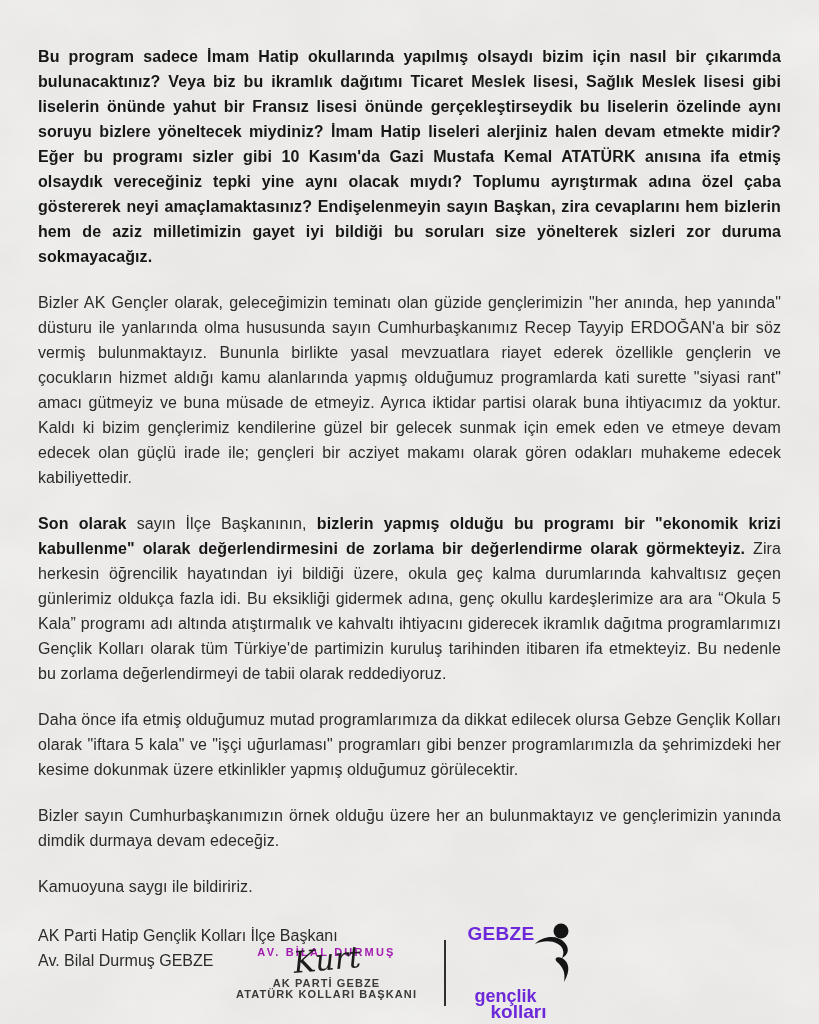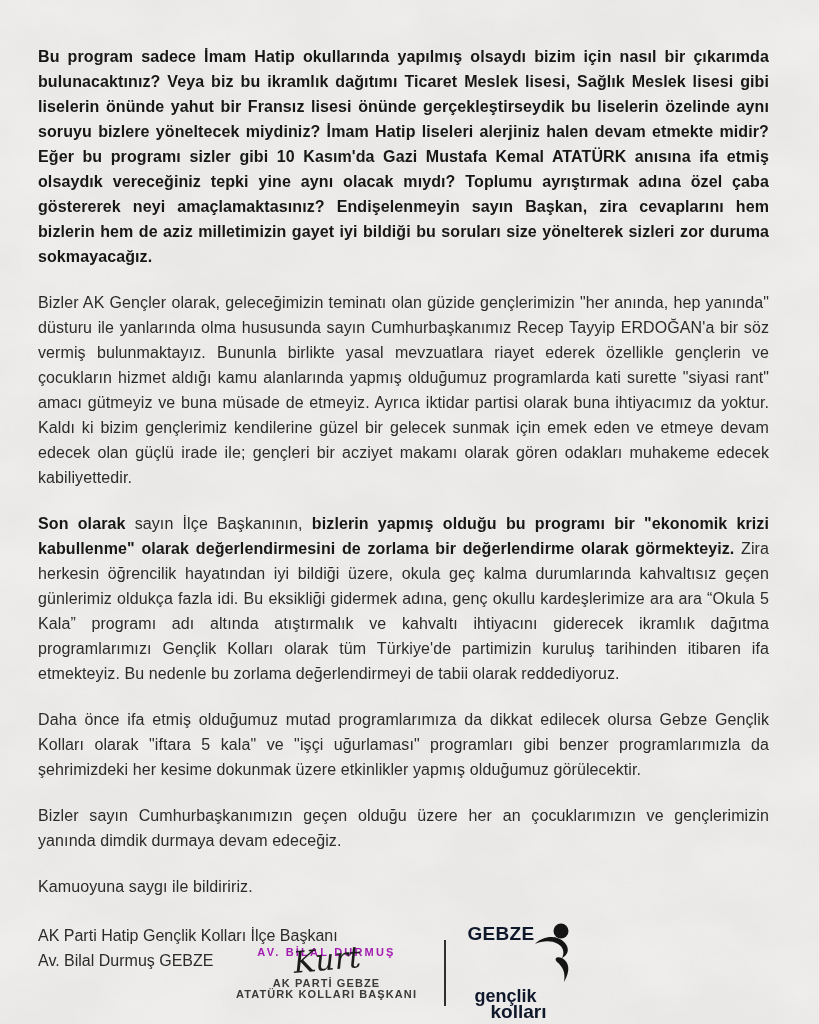--- a/index.html
+++ b/index.html
@@ -12,21 +12,21 @@
     color: #222;
   }
   .texture {
     position: absolute; top: 0; left: 0; z-index: 0;
     pointer-events: none;
   }
   .content {
     position: absolute; top: 44px; left: 38px; width: 743px; z-index: 1;
   }
   p.para {
-    margin: 0 12px 21px 0;
+    margin: 0 0 21px 0;
     font-size: 16px;
     line-height: 25px;
     text-align: justify;
     color: #2b2b2b;
     letter-spacing: 0.1px;
   }
   .b { font-weight: bold; color: #171717; }
   .signoff {
     margin-top: 24px;
     font-size: 16px;
@@ -47,21 +47,21 @@
     font-family: "DejaVu Serif", serif; font-style: italic;
     font-size: 30px; line-height: 28px; margin-top: -12px;
     color: #1c1c1c; transform: rotate(-5deg);
   }
   .sig-title {
     margin-top: 4px; font-size: 11px; letter-spacing: 1.1px;
     font-weight: bold; color: #3a3a3a; line-height: 11px;
   }
   .divider { width: 2px; height: 66px; background: #2f2f2f; }
   .logo { display: flex; align-items: flex-start; width: 120px; }
-  .logo-text { line-height: 15px; color: #0f172a; white-space: nowrap; }
+  .logo-text { line-height: 15px; color: #6d28d9; white-space: nowrap; }
   .logo-l1 { font-size: 19px; font-weight: 800; letter-spacing: 0.3px; }
   .logo-l2 { font-size: 18px; font-weight: 700; margin-left: 7px; margin-top: 48px; }
   .logo-l3 { font-size: 19px; font-weight: 700; margin-left: 23px; }
   .figure { margin-left: -12px; margin-top: -4px; }
 </style>
 </head>
 <body>
 
 <svg class="texture" width="819" height="1024" xmlns="http://www.w3.org/2000/svg">
   <defs>
@@ -80,21 +80,21 @@
 
 <main class="content">
   <p class="para"><span class="b">Bu program sadece İmam Hatip okullarında yapılmış olsaydı bizim için nasıl bir çıkarımda bulunacaktınız? Veya biz bu ikramlık dağıtımı Ticaret Meslek lisesi, Sağlık Meslek lisesi gibi liselerin önünde yahut bir Fransız lisesi önünde gerçekleştirseydik bu liselerin özelinde aynı soruyu bizlere yöneltecek miydiniz? İmam Hatip liseleri alerjiniz halen devam etmekte midir? Eğer bu programı sizler gibi 10 Kasım'da Gazi Mustafa Kemal ATATÜRK anısına ifa etmiş olsaydık vereceğiniz tepki yine aynı olacak mıydı? Toplumu ayrıştırmak adına özel çaba göstererek neyi amaçlamaktasınız? Endişelenmeyin sayın Başkan, zira cevaplarını hem bizlerin hem de aziz milletimizin gayet iyi bildiği bu soruları size yönelterek sizleri zor duruma sokmayacağız.</span></p>
 
   <p class="para"><span>Bizler AK Gençler olarak, geleceğimizin teminatı olan güzide gençlerimizin "her anında, hep yanında" düsturu ile yanlarında olma hususunda sayın Cumhurbaşkanımız Recep Tayyip ERDOĞAN'a bir söz vermiş bulunmaktayız. Bununla birlikte yasal mevzuatlara riayet ederek özellikle gençlerin ve çocukların hizmet aldığı kamu alanlarında yapmış olduğumuz programlarda kati surette "siyasi rant" amacı gütmeyiz ve buna müsade de etmeyiz. Ayrıca iktidar partisi olarak buna ihtiyacımız da yoktur. Kaldı ki bizim gençlerimiz kendilerine güzel bir gelecek sunmak için emek eden ve etmeye devam edecek olan güçlü irade ile; gençleri bir acziyet makamı olarak gören odakları muhakeme edecek kabiliyettedir.</span></p>
 
   <p class="para"><span class="b">Son olarak</span><span> sayın İlçe Başkanının, </span><span class="b">bizlerin yapmış olduğu bu programı bir "ekonomik krizi kabullenme" olarak değerlendirmesini de zorlama bir değerlendirme olarak görmekteyiz.</span><span> Zira herkesin öğrencilik hayatından iyi bildiği üzere, okula geç kalma durumlarında kahvaltısız geçen günlerimiz oldukça fazla idi. Bu eksikliği gidermek adına, genç okullu kardeşlerimize ara ara “Okula 5 Kala” programı adı altında atıştırmalık ve kahvaltı ihtiyacını giderecek ikramlık dağıtma programlarımızı Gençlik Kolları olarak tüm Türkiye'de partimizin kuruluş tarihinden itibaren ifa etmekteyiz. Bu nedenle bu zorlama değerlendirmeyi de tabii olarak reddediyoruz.</span></p>
 
   <p class="para"><span>Daha önce ifa etmiş olduğumuz mutad programlarımıza da dikkat edilecek olursa Gebze Gençlik Kolları olarak "iftara 5 kala" ve "işçi uğurlaması" programları gibi benzer programlarımızla da şehrimizdeki her kesime dokunmak üzere etkinlikler yapmış olduğumuz görülecektir.</span></p>
 
-  <p class="para"><span>Bizler sayın Cumhurbaşkanımızın geçen olduğu üzere her an çocuklarımızın ve gençlerimizin yanında dimdik durmaya devam edeceğiz.</span></p>
+  <p class="para"><span>Bizler sayın Cumhurbaşkanımızın örnek olduğu üzere her an bulunmaktayız ve gençlerimizin yanında dimdik durmaya devam edeceğiz.</span></p>
 
   <p class="para"><span>Kamuoyuna saygı ile bildiririz.</span></p>
 
   <div class="signoff">
     <div>AK Parti Hatip Gençlik Kolları İlçe Başkanı</div>
     <div>Av. Bilal Durmuş GEBZE</div>
   </div>
 </main>
 
 <footer class="footer">

